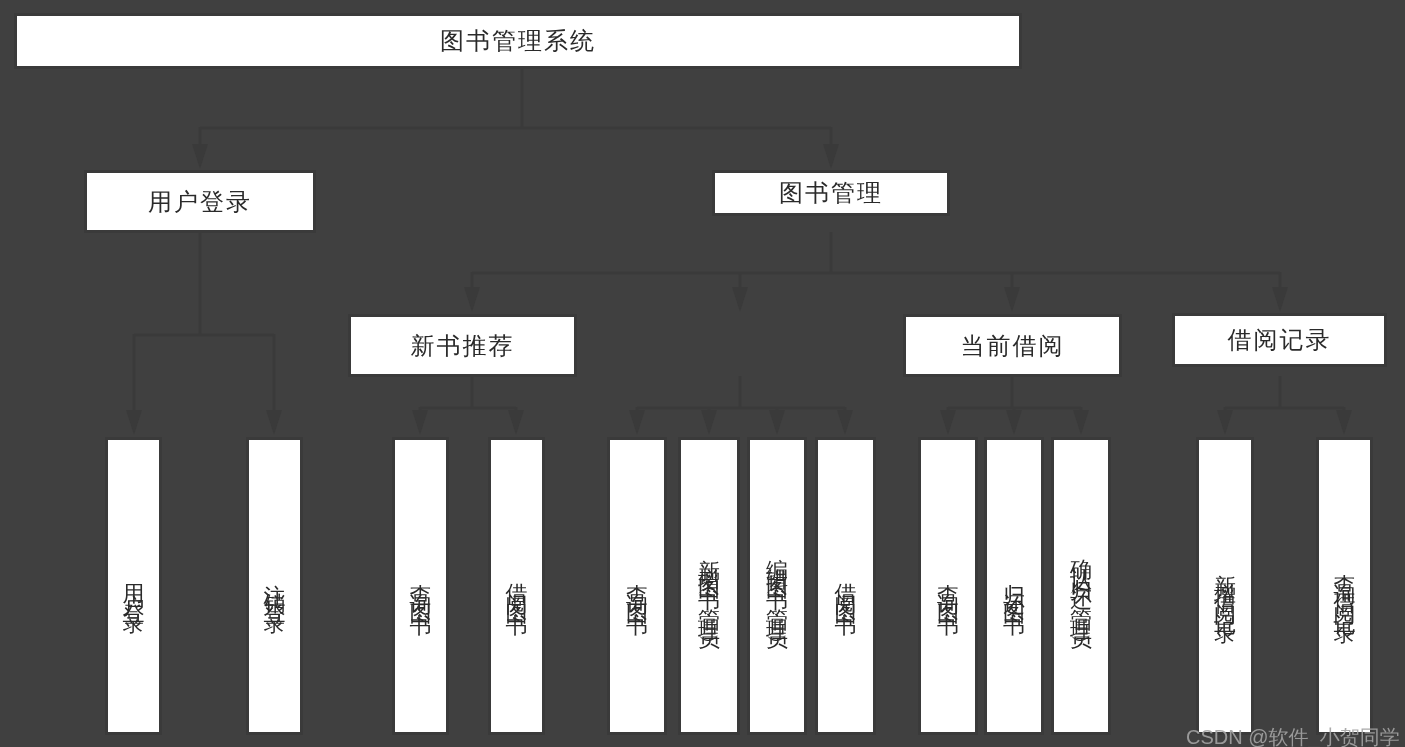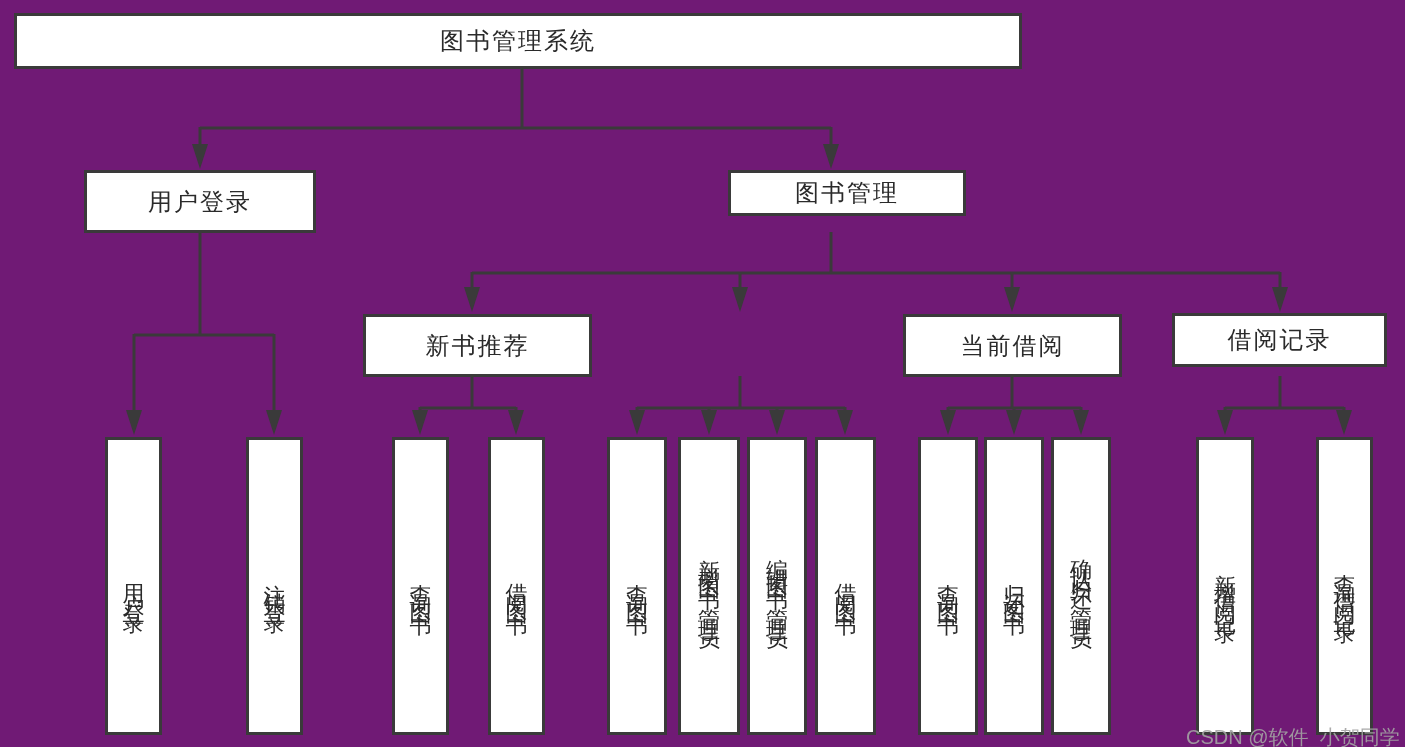--- a/index.html
+++ b/index.html
@@ -4,21 +4,21 @@
 <style>
   html, body {
     margin: 0;
     padding: 0;
     background: #ffffff;
   }
   .canvas {
     position: relative;
     width: 1405px;
     height: 747px;
-    background: #701a75;
+    background: #404040;
     font-family: "Liberation Sans", sans-serif;
     overflow: hidden;
   }
   .connectors {
     position: absolute;
     left: 0;
     top: 0;
     pointer-events: none;
   }
   .node {
@@ -31,22 +31,22 @@
     justify-content: center;
     color: #2a2a2a;
   }
   .hnode {
     font-size: 24px;
     letter-spacing: 2px;
     white-space: nowrap;
   }
   .root-node  { left: 14px;  top: 13px;  width: 1008px; height: 56px; }
   .n-user     { left: 84px;  top: 170px; width: 232px;  height: 63px; }
-  .n-bookmgmt { left: 712px; top: 170px; width: 238px;  height: 46px; margin-left: 16px; }
-  .n-newbook  { left: 363px; top: 314px; width: 229px;  height: 63px; }
+  .n-bookmgmt { left: 712px; top: 170px; width: 238px;  height: 46px; }
+  .n-newbook  { left: 348px; top: 314px; width: 229px;  height: 63px; }
   .n-borrow   { left: 632px; top: 314px; width: 217px;  height: 62px; }
   .n-current  { left: 903px; top: 314px; width: 219px;  height: 63px; }
   .n-records  { left: 1172px;top: 313px; width: 215px;  height: 54px; }
   .leaf {
     top: 437px;
     height: 298px;
   }
   .vtext {
     writing-mode: vertical-lr;
     text-orientation: mixed;

